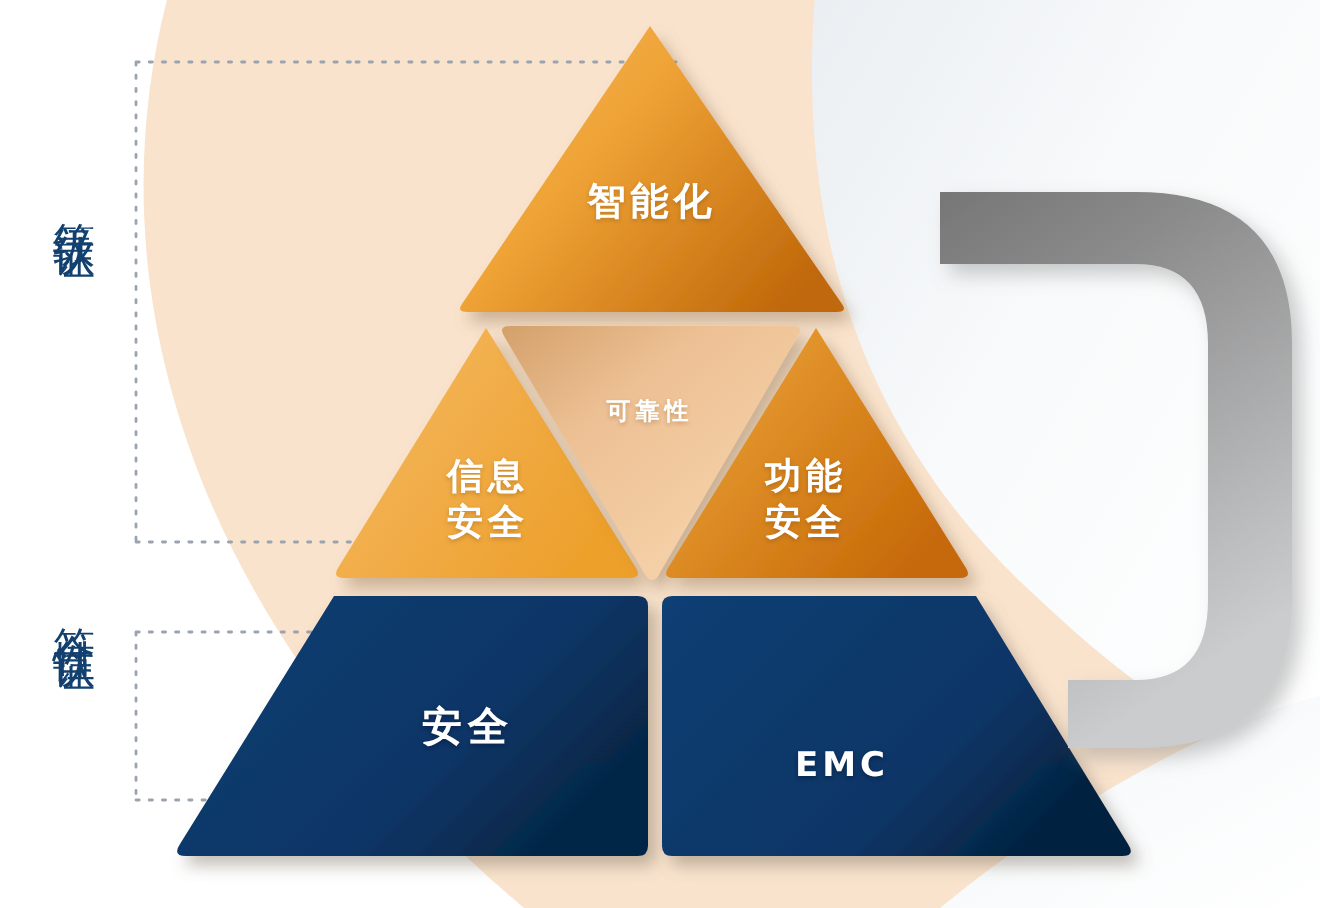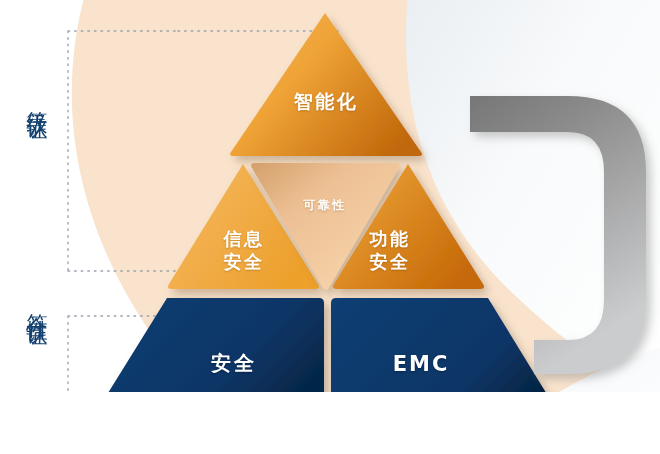--- a/index.html
+++ b/index.html
@@ -6,21 +6,21 @@
     margin: 0;
     padding: 0;
     background: #ffffff;
   }
   body {
     font-family: "Liberation Sans", "DejaVu Sans", sans-serif;
   }
   #stage {
     position: relative;
     width: 660px;
-    height: 392px;
+    height: 454px;
     overflow: hidden;
     background: #ffffff;
   }
   #bg-layer, #pyramid-layer, #arrow-layer {
     position: absolute;
     left: 0;
     top: 0;
     width: 660px;
     height: 454px;
   }
@@ -50,21 +50,21 @@
     line-height: 1.28;
     white-space: pre-line;
     user-select: none;
     text-shadow: 0 1px 2px rgba(90,50,0,0.28);
     transform: translate(-50%, -50%);
   }
   .t-apex   { font-size: 19px; }
   .t-mid    { font-size: 18px; }
   .t-center { font-size: 12px; text-shadow: 0 1px 2px rgba(120,70,10,0.32); }
   .t-base   { font-size: 20px; letter-spacing: 3px; text-shadow: 0 1px 2px rgba(0,15,40,0.45); }
-  .t-base-emc { font-size: 21px; letter-spacing: 2px; font-weight: 600; }
+  .t-base-emc { font-size: 17px; letter-spacing: 2px; font-weight: 600; margin-top: 20px; }
 </style>
 </head>
 <body>
 
 <div id="stage">
 
   <svg id="bg-layer" viewBox="0 0 660 454">
     <defs>
       <linearGradient id="gWhite" x1="0" y1="0" x2="1" y2="1">
         <stop offset="0%" stop-color="#e9edf1"></stop>
@@ -191,20 +191,20 @@
       Z" fill="url(#gArrow)" filter="url(#arrowShadow)"></path>
   </svg>
 
   <div class="shape-text t-apex" style="left:326px; top:101px;">智能化</div>
 
   <div class="shape-text t-mid" style="left:244px; top:250px;">信息
 安全</div>
 
   <div class="shape-text t-center" style="left:325px; top:206px;">可靠性</div>
 
-  <div class="shape-text t-mid" style="left:390px; top:250px;">功能
+  <div class="shape-text t-mid" style="left:403px; top:250px;">功能
 安全</div>
 
   <div class="shape-text t-base" style="left:234px; top:364px;">安全</div>
 
   <div class="shape-text t-base t-base-emc" style="left:421px; top:364px;">EMC</div>
 
 </div>
 
 </body></html>

